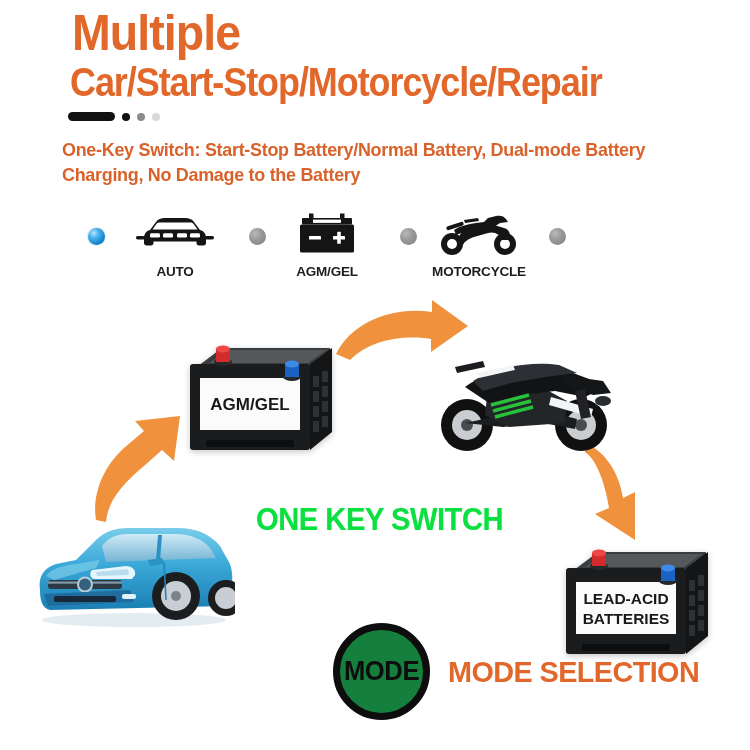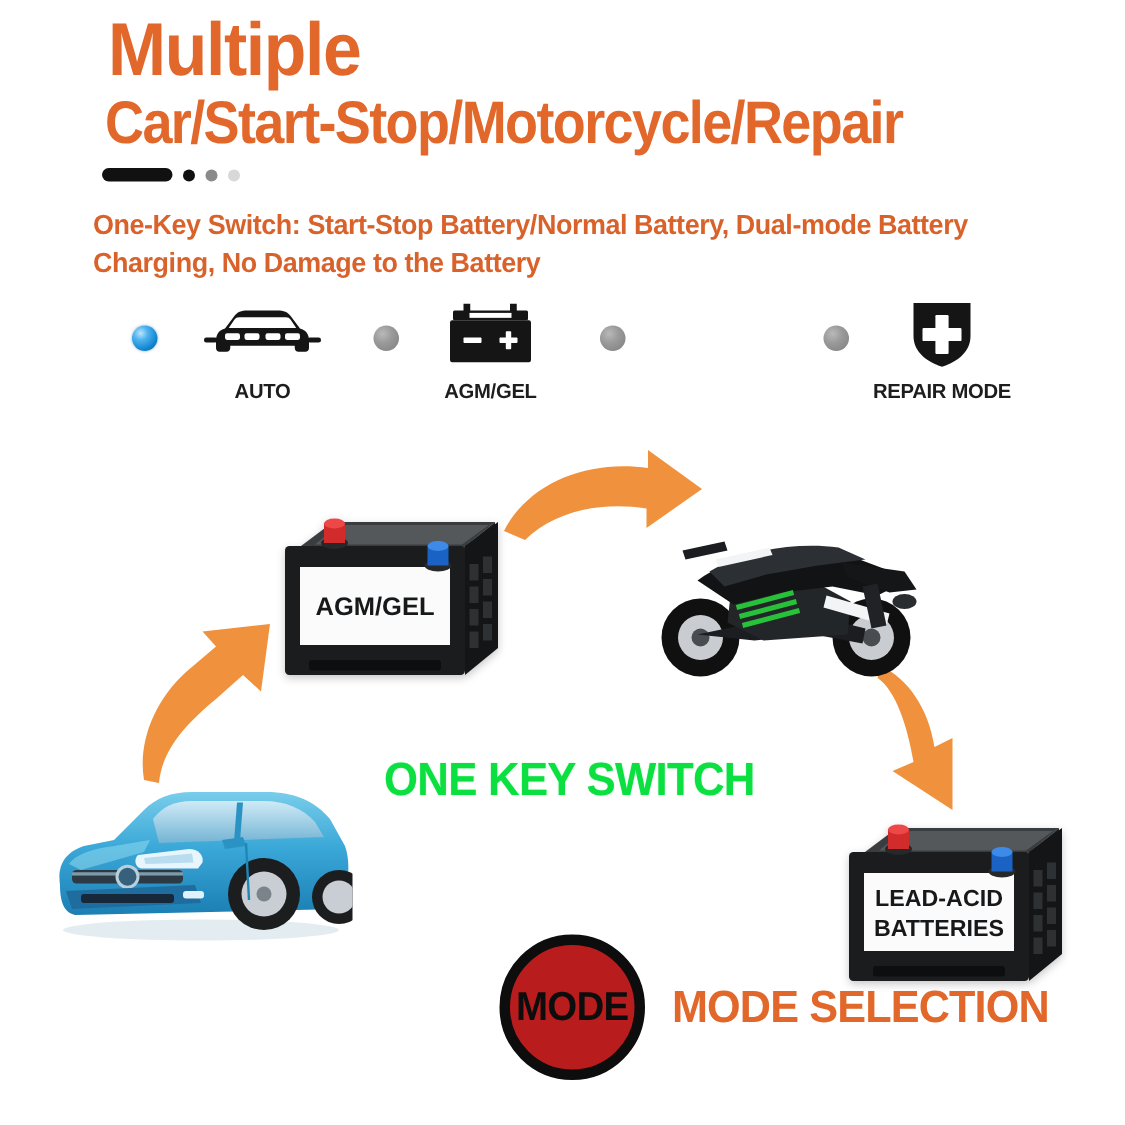--- a/index.html
+++ b/index.html
@@ -82,21 +82,21 @@
     line-height: 1.33;
     letter-spacing: -0.3px;
     transform: scaleX(0.97);
     transform-origin: left top;
   }
 
   
   #mode-row {
     position: absolute;
     left: 0;
-    top: 200px;
+    top: 211px;
     width: 750px;
     height: 80px;
   }
   .mode-cell {
     position: absolute;
     top: 0;
     width: 120px;
     text-align: center;
   }
   .mode-icon-wrap {
@@ -161,21 +161,21 @@
     left: 333px;
     top: 623px;
     display: flex;
     align-items: center;
   }
   .mode-circle {
     width: 97px;
     height: 97px;
     border-radius: 50%;
     border: 7px solid #0d0d0d;
-    background: #b91c1c;
+    background: #15803d;
     display: flex;
     align-items: center;
     justify-content: center;
     box-sizing: border-box;
   }
   .mode-circle-text {
     font-size: 27px;
     font-weight: bold;
     color: #0d0d0d;
     letter-spacing: -0.5px;
@@ -242,33 +242,38 @@
         <rect x="12" y="23" width="12" height="3.6" rx="0.6" fill="#ffffff"></rect>
         <rect x="36" y="23" width="12" height="3.6" rx="0.6" fill="#ffffff"></rect>
         <rect x="40.2" y="18.8" width="3.6" height="12" rx="0.6" fill="#ffffff"></rect>
       </svg>
     </div>
     <div class="mode-label">AGM/GEL</div>
   </div>
 
   <span class="led gray" style="left:400px;"></span>
 
-
-  <span class="led gray" style="left:549px;"></span>
-
-  <div class="mode-cell" style="left:568px;">
+  <div class="mode-cell" style="left:419px;">
     <div class="mode-icon-wrap">
-      <svg width="46" height="46" viewBox="0 0 46 46">
-        <path fill="#151515" d="M4 2 L42 2 L42 24 C42 34 34 41 23 44.5 C12 41 4 34 4 24 Z"></path>
-        <rect x="18.6" y="10" width="8.8" height="26" rx="0.8" fill="#ffffff"></rect>
-        <rect x="10" y="18.6" width="26" height="8.8" rx="0.8" fill="#ffffff"></rect>
+      <svg width="82" height="44" viewBox="0 0 82 44">
+        <circle cx="14" cy="32" r="11" fill="#151515"></circle>
+        <circle cx="14" cy="32" r="5" fill="#ffffff"></circle>
+        <circle cx="67" cy="32" r="11" fill="#151515"></circle>
+        <circle cx="67" cy="32" r="5" fill="#ffffff"></circle>
+        <path fill="#151515" d="M20 30 C20 22 26 17 34 16 L44 14 C48 13 52 12 56 13 L66 16 C70 17 72 20 72 24 L72 28 L64 28 C62 22 56 19 50 21 L36 25 C30 27 26 30 25 33 L20 33 Z"></path>
+        <path fill="#151515" d="M16 18 C22 14 30 12 38 11 L46 10 L50 6 L58 4 C62 3 66 4 68 7 L70 10 L62 11 L56 15 L46 17 L34 19 C28 20 22 21 18 23 Z"></path>
+        <rect x="8" y="12" width="18" height="4" rx="2" fill="#151515" transform="rotate(-18 17 14)"></rect>
+        <path fill="#151515" d="M26 8 L40 6 L41 9 L27 11 Z"></path>
       </svg>
     </div>
-    <div class="mode-label">REPAIR MODE</div>
-  </div>
+    <div class="mode-label">MOTORCYCLE</div>
+  </div>
+
+  <span class="led gray" style="left:549px;"></span>
+
 </div>
 
 <div id="diagram">
 
   <svg style="position:absolute;left:88px;top:412px;" width="115" height="115" viewBox="0 0 115 115">
     <path fill="#F0923D" d="M8 108 C4 84 14 56 36 36 L56 19 L47 9 L92 4 L86 49 L74 38 L56 54 C32 74 20 90 18 110 Z"></path>
   </svg>
 
   <svg style="position:absolute;left:332px;top:298px;" width="140" height="68" viewBox="0 0 140 68">
     <path fill="#F0923D" d="M4 56 C20 24 60 8 100 14 L100 2 L136 28 L99 54 L99 41 C66 36 36 44 18 62 Z"></path>

